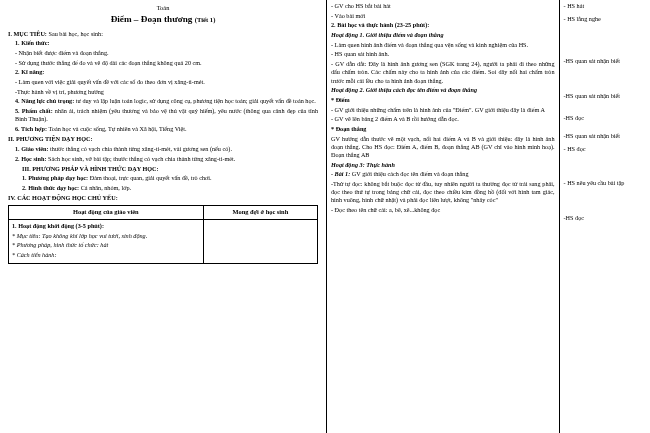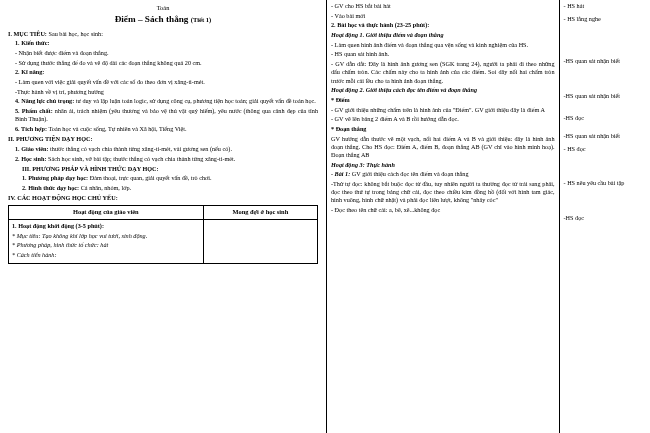--- a/index.html
+++ b/index.html
@@ -100,21 +100,21 @@
   .rcol-side p { margin-bottom: 5px; }
 </style>
 </head>
 <body>
 
 <div class="page">
 
   <div class="col-left">
     <p class="subject">Toán</p>
     <p class="doc-title">
-      <span>Điểm – Sách thẳng</span>
+      <span>Điểm – Đoạn thương</span>
       <span class="lesson">(Tiết 1)</span>
     </p>
 
     <p>
       <span class="b">I. MỤC TIÊU:</span>
       <span>Sau bài học, học sinh:</span>
     </p>
 
     <p class="ind2 b">1. Kiến thức:</p>
     <p class="ind2">- Nhận biết được điểm và đoạn thẳng.</p>

